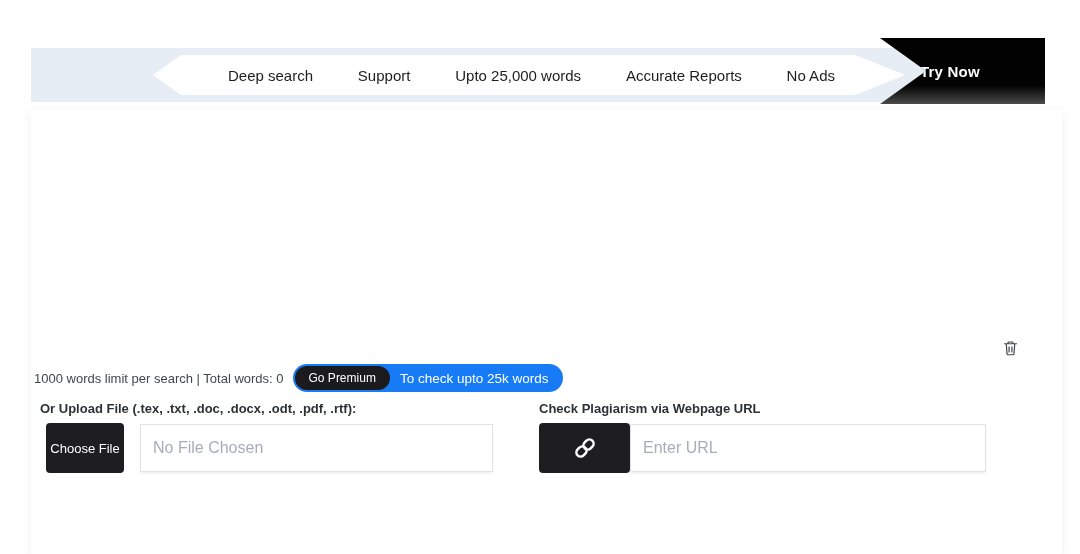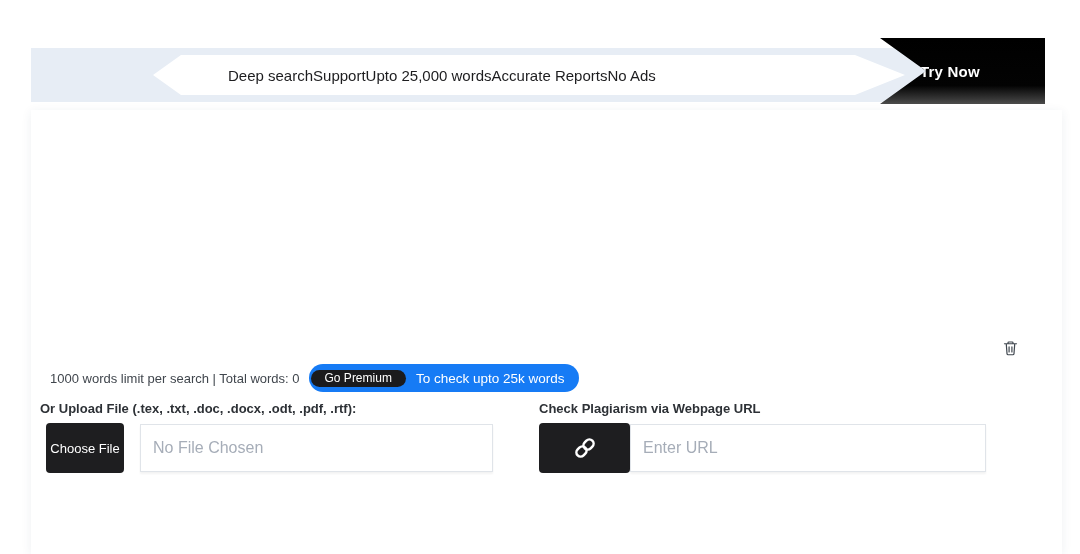--- a/index.html
+++ b/index.html
@@ -6,21 +6,21 @@
   html,body { width:1080px; height:554px; background:#ffffff;
     font-family:"Liberation Sans", sans-serif; overflow:hidden; }
   .page { position:relative; width:1080px; height:554px; background:#fff; }
 
   
   .banner-bg { position:absolute; left:31px; top:48px; width:1004px; height:54px;
     background:#e7edf5; }
   .ribbon { position:absolute; left:153px; top:55px; width:752px; height:40px;
     background:#ffffff; z-index:2;
     clip-path: polygon(0 50%, 28px 0, calc(100% - 50px) 0, 100% 50%, calc(100% - 50px) 100%, 28px 100%);
-    display:flex; align-items:center; 
+    display:flex; align-items:center; justify-content:space-between;
     padding:0 70px 0 75px; }
   .ribbon .feature { font-size:15px; color:#1d1d1f; white-space:nowrap; }
   .cta { position:absolute; left:880px; top:38px; width:165px; height:66px; z-index:1;
     background:linear-gradient(180deg,#000 0%,#030303 72%,#4a4a4a 100%);
     clip-path: polygon(0 0, 100% 0, 100% 100%, 0 100%, 46px 50%);
     display:flex; align-items:center; justify-content:flex-start; padding-left:40px;
     cursor:pointer; }
   .cta span { color:#fff; font-size:15px; font-weight:bold; letter-spacing:.2px; }
 
   
@@ -30,26 +30,26 @@
   .text-area { position:absolute; left:46px; top:121px; width:985px; height:237px;
     background:#e4eef9; border:none; border-radius:10px; resize:none;
     padding:15px 17px; font-family:"Liberation Sans", sans-serif;
     font-size:13.5px; color:#333; outline:none; }
   .text-area::placeholder { color:#8b95a1; }
 
   .trash-btn { position:absolute; left:998px; top:336px; width:24px; height:24px;
     background:transparent; border:none; cursor:pointer; padding:0;
     display:flex; align-items:center; justify-content:center; }
 
-  .words-row { position:absolute; left:50px; top:364px; height:28px;
+  .words-row { position:absolute; left:34px; top:364px; height:28px;
     display:flex; align-items:center; }
   .words-info { font-size:13px; color:#40464d; margin-right:9px; }
   .premium-pill { display:inline-flex; align-items:center; height:28px;
     background:#167bf5; border-radius:14px; cursor:pointer; }
-  .gp-btn { display:inline-flex; align-items:center; height:17px; margin:2px;
+  .gp-btn { display:inline-flex; align-items:center; height:24px; margin:2px;
     background:#1b1b1d; border-radius:12px; padding:0 14px;
     color:#fff; font-size:12px; white-space:nowrap; cursor:pointer; }
   .pill-note { color:#fff; font-size:13.5px; padding:0 15px 0 8px; white-space:nowrap; }
 
   .section-label { position:absolute; font-size:13px; font-weight:bold; color:#2d3136; }
   .upload-label { left:40px; top:401px; }
   .url-label { left:539px; top:401px; }
 
   .black-btn { position:absolute; top:423px; height:50px; background:#1e1e20;
     border:none; border-radius:4px; color:#fff; cursor:pointer;

